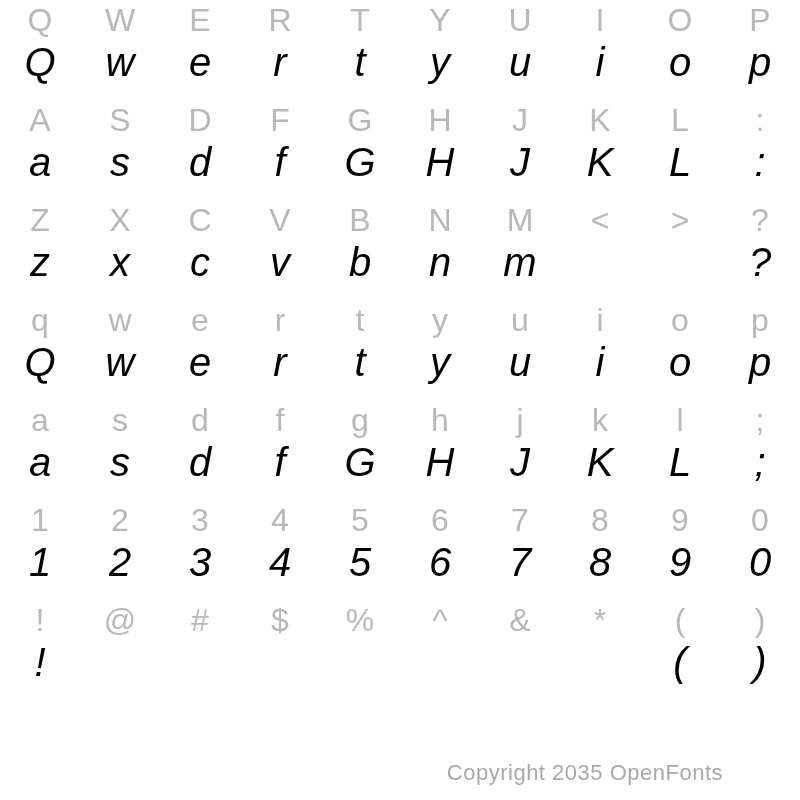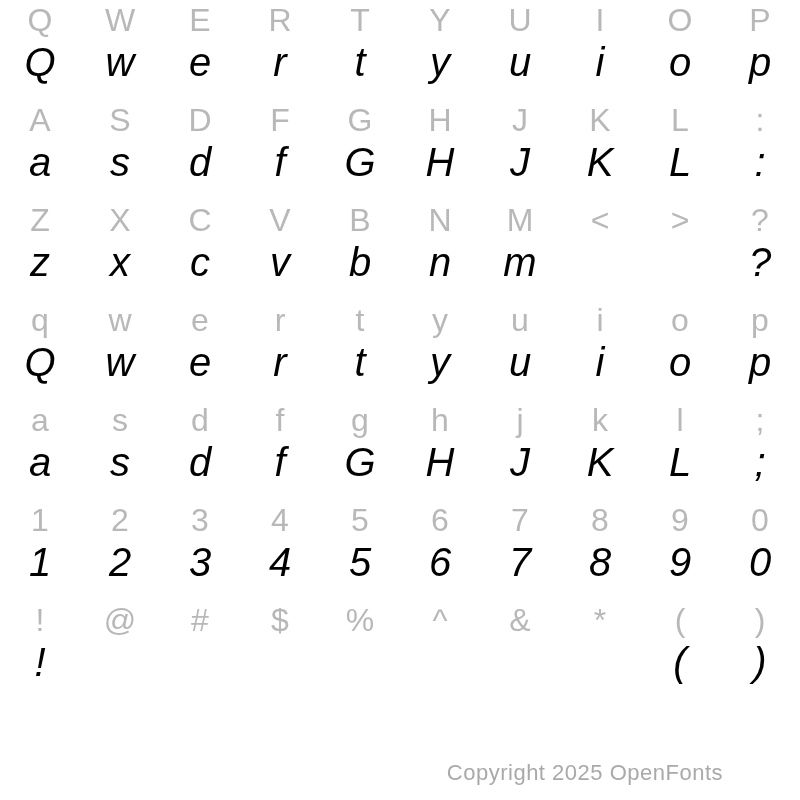--- a/index.html
+++ b/index.html
@@ -229,14 +229,14 @@
           <span class="cell"></span>
           <span class="cell"></span>
           <span class="cell"></span>
           <span class="cell"></span>
           <span class="cell"></span>
           <span class="cell">(</span>
           <span class="cell">)</span>
         </div>
       </div>
     </div>
-  <div class="copyright">Copyright 2025 OpenFonts</div>
+  <div class="copyright">Copyright 2035 OpenFonts</div>
 </div>
 
 </body></html>

